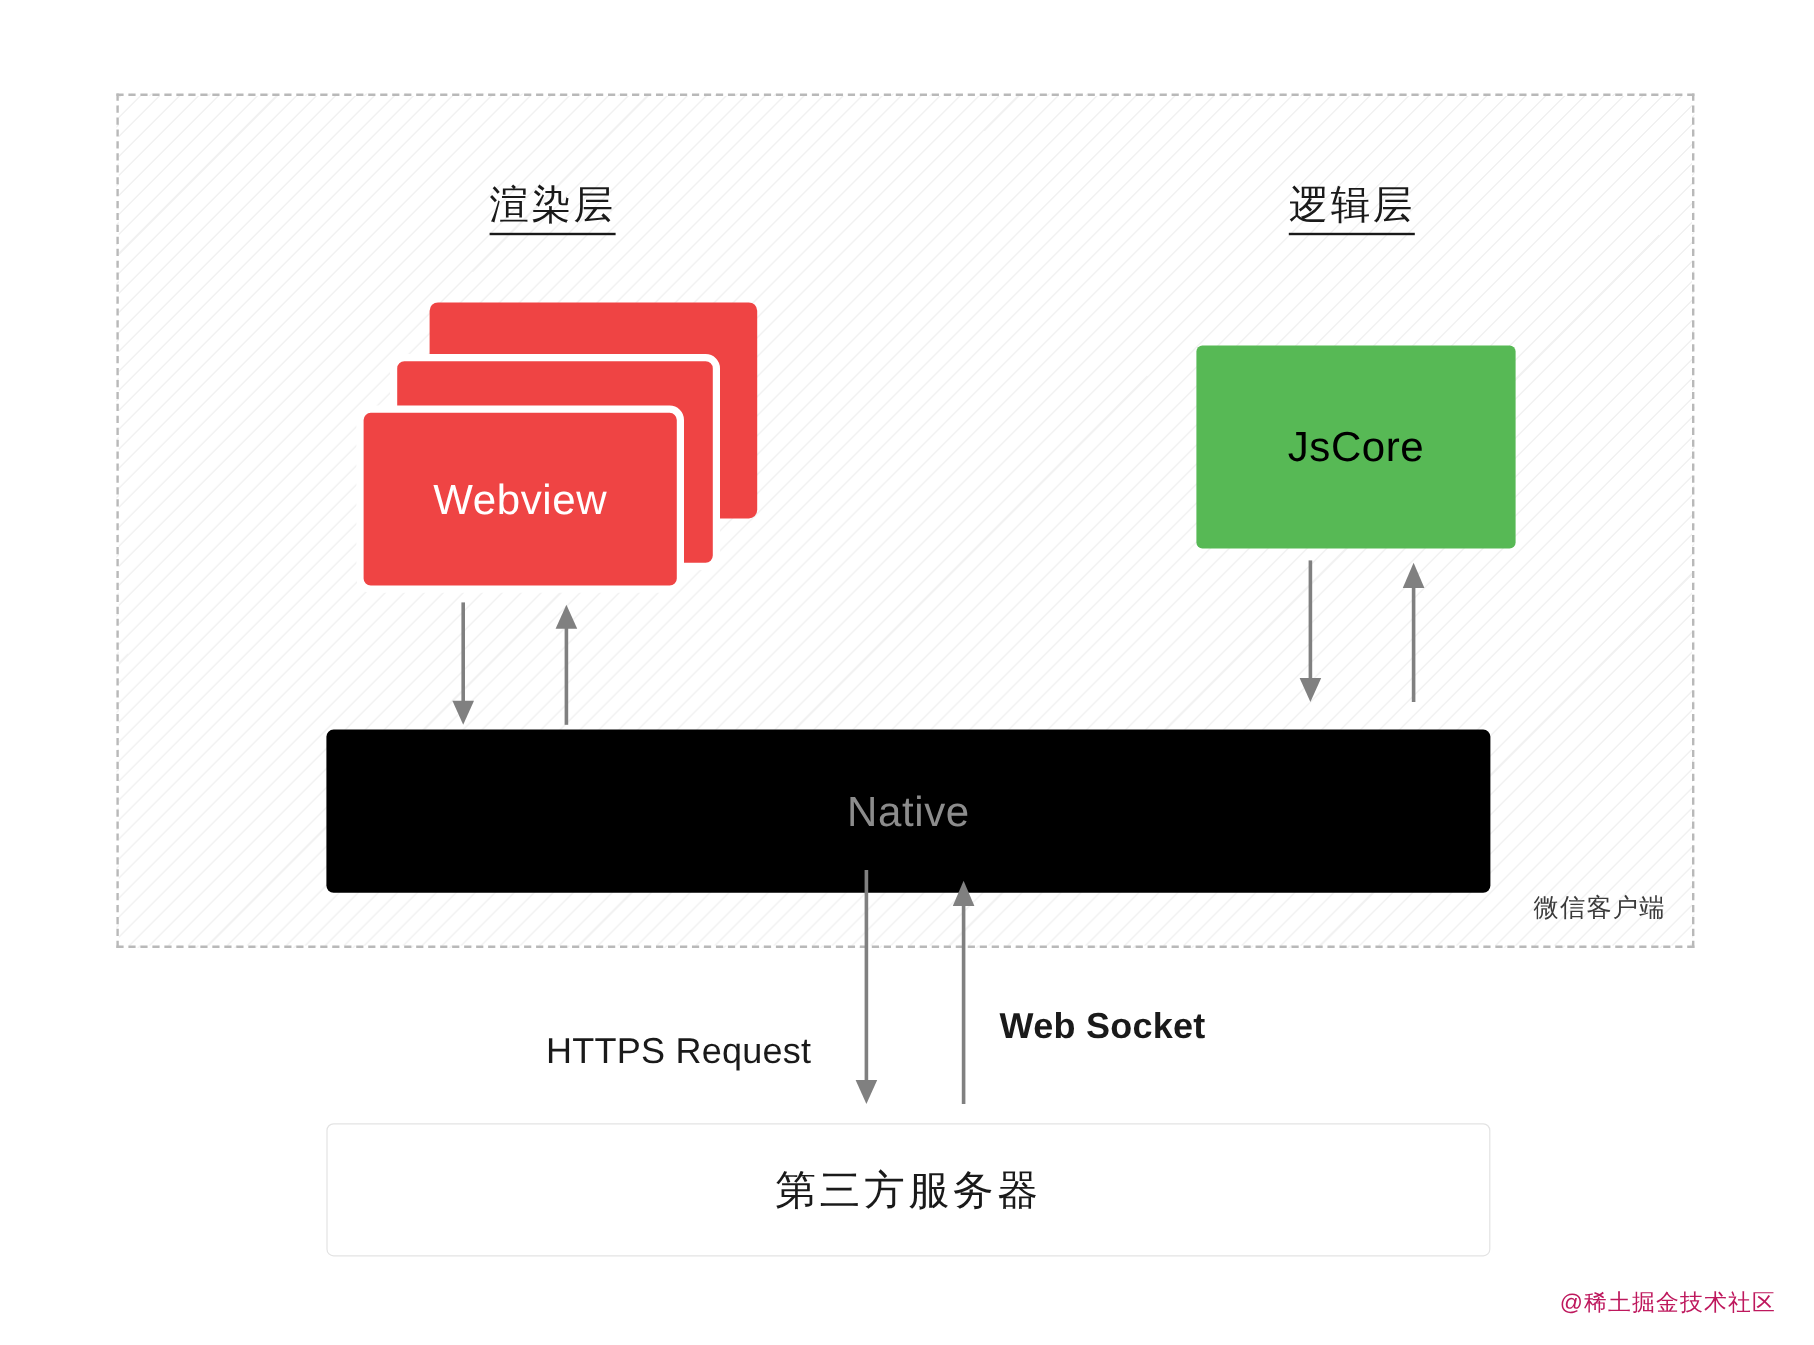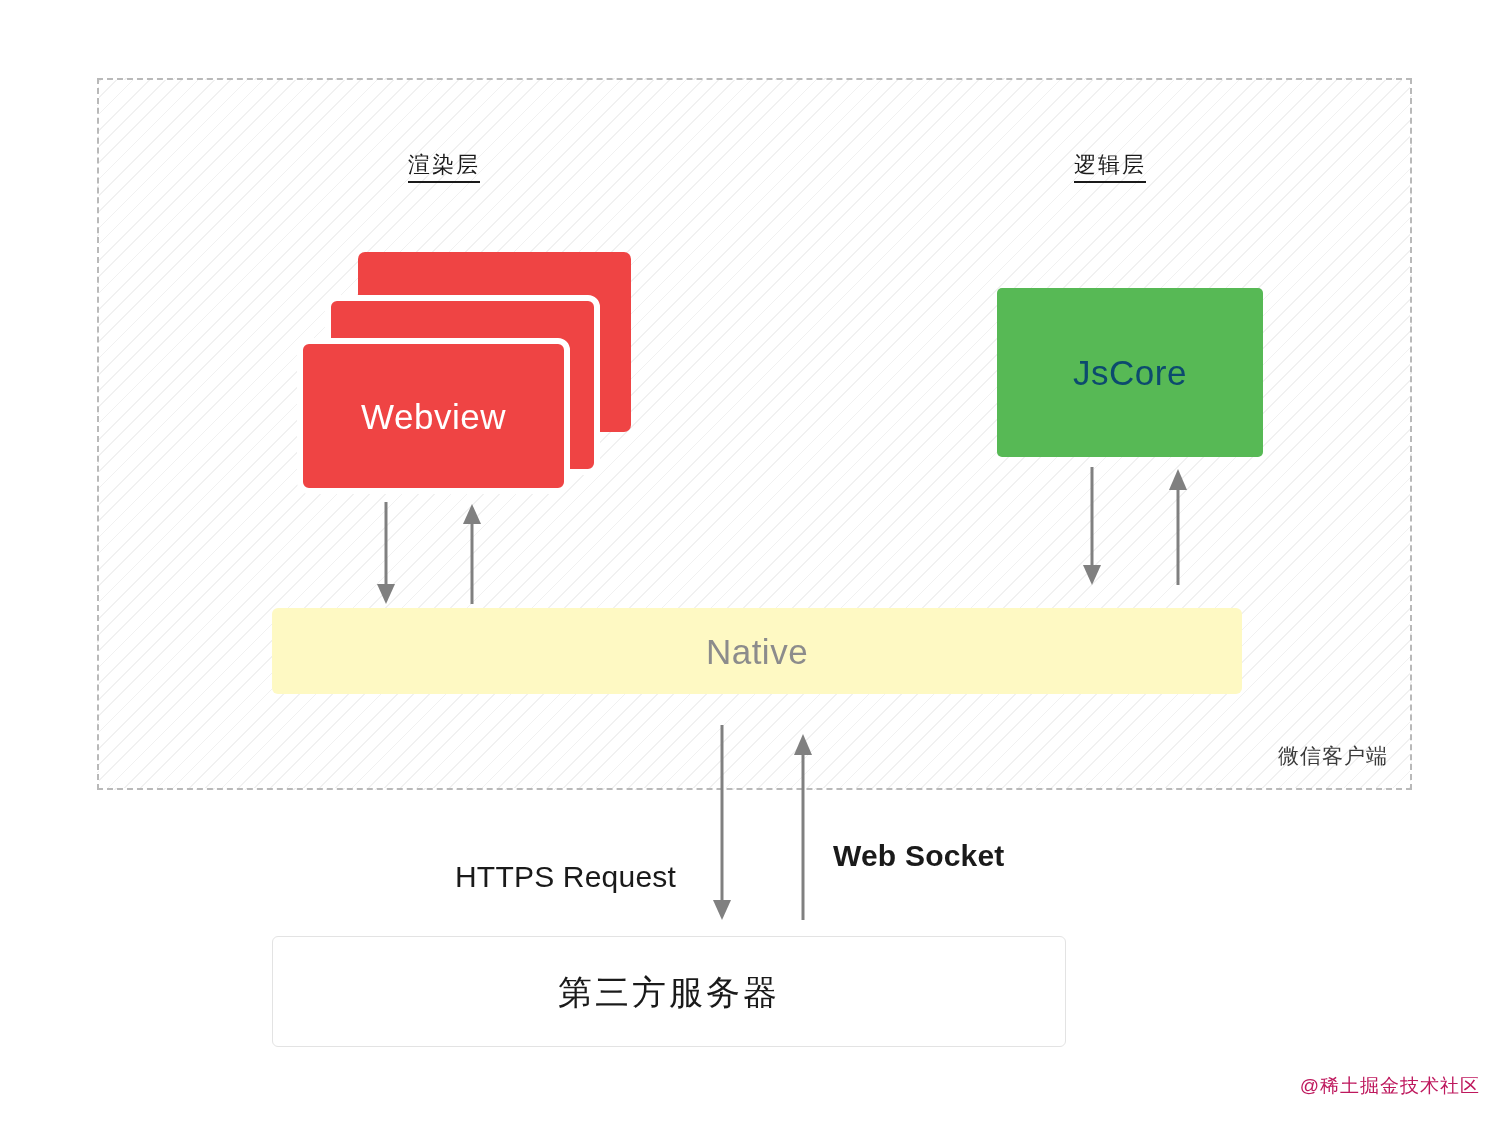--- a/index.html
+++ b/index.html
@@ -46,21 +46,21 @@
     bottom: 18px;
     font-size: 21px;
     color: #3b3b3b;
     letter-spacing: 1px;
     white-space: nowrap;
   }
 
   
   .layer-title {
     position: absolute;
-    font-size: 22px;
+    font-size: 33px;
     color: #1a1a1a;
     letter-spacing: 2px;
     white-space: nowrap;
     border-bottom: 2px solid #1a1a1a;
     padding-bottom: 4px;
     line-height: 1.15;
   }
   #title-render { left: 408px; top: 152px; }
   #title-logic  { left: 1074px; top: 152px; text-align: right; }
 
@@ -109,51 +109,51 @@
     width: 266px;
     height: 169px;
     background: #57b955;
     border-radius: 5px;
     display: flex;
     align-items: center;
     justify-content: center;
   }
   .jscore-label {
     font-size: 35px;
-    color: #0c4a6e;
+    color: #000000;
     letter-spacing: 0.5px;
     line-height: 1;
   }
 
   
   .native-bar {
     position: absolute;
     left: 272px;
     top: 608px;
     width: 970px;
-    height: 86px;
-    background: #fef9c3;
+    height: 136px;
+    background: #000000;
     border-radius: 6px;
     display: flex;
     align-items: center;
     justify-content: center;
   }
   .native-label {
     font-size: 35px;
     color: #8c8c8c;
     letter-spacing: 0.5px;
     line-height: 1;
   }
 
   
   .server-box {
     position: absolute;
     left: 272px;
     top: 936px;
-    width: 794px;
+    width: 970px;
     height: 111px;
     background: #ffffff;
     border: 1px solid #e3e3e3;
     border-radius: 6px;
     box-sizing: border-box;
     display: flex;
     align-items: center;
     justify-content: center;
   }
   .server-label {

